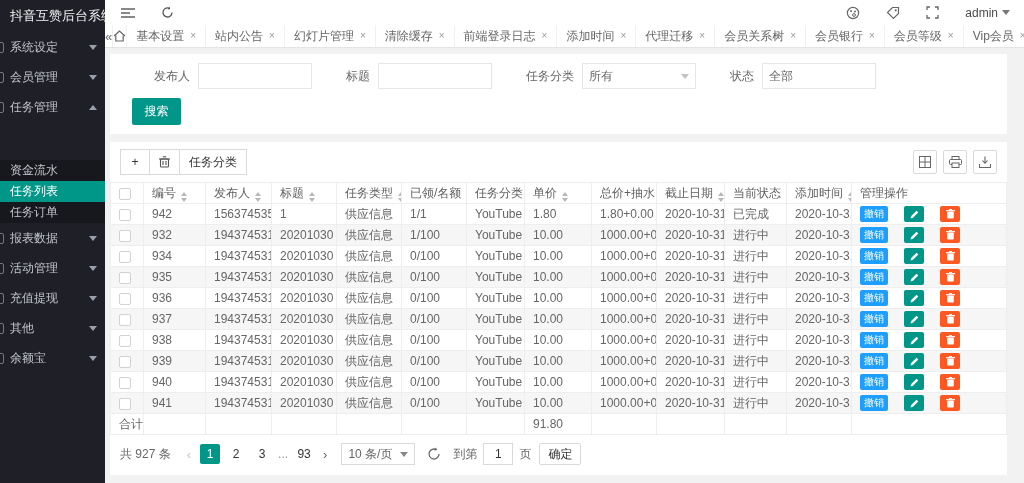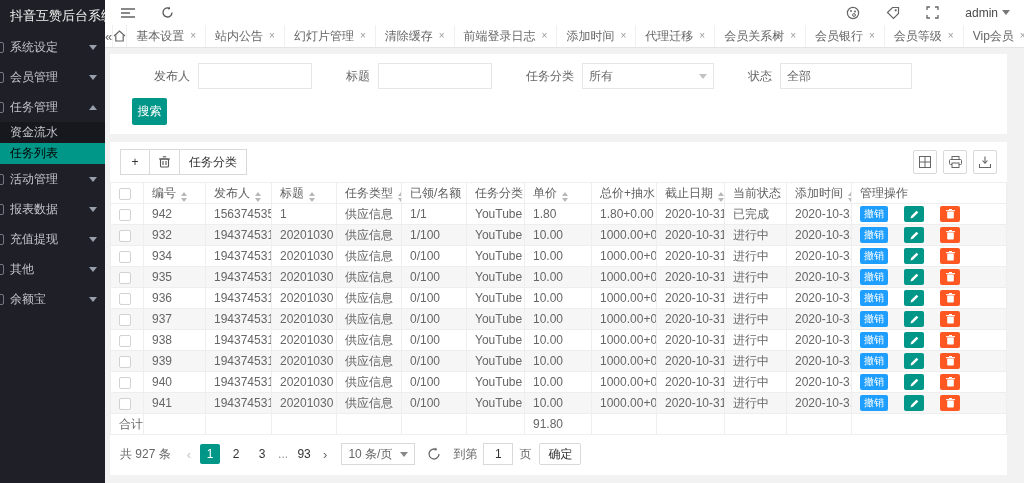--- a/index.html
+++ b/index.html
@@ -8,23 +8,23 @@
   .app { display:flex; width:1024px; height:483px; }
 
   
   .sidebar { width:105px; flex-shrink:0; background:#1f2027; color:#c2c5cc; overflow:hidden; }
   .logo { height:32px; line-height:32px; padding-left:10px; color:#f2f2f2; font-size:13px; white-space:nowrap; }
   .menu-item { height:30px; display:flex; align-items:center; padding:0 8px 0 10px; cursor:pointer; white-space:nowrap; position:relative; }
   .mi-icon { position:absolute; left:-7px; width:11px; height:11px; border:1px solid #8a8d96; border-radius:2px; opacity:.8; }
   .mi-label { flex:1; overflow:hidden; }
   .caret-down { width:0; height:0; border-left:4px solid transparent; border-right:4px solid transparent; border-top:5px solid #9aa0ab; }
   .caret-up { width:0; height:0; border-left:4px solid transparent; border-right:4px solid transparent; border-bottom:5px solid #9aa0ab; }
-  .submenu { background:#17181d; }
+  .submenu { background:#17181d;margin-top:38px; }
   .submenu-item { height:21px; line-height:21px; padding-left:10px; cursor:pointer; color:#c2c5cc; white-space:nowrap; }
-  .submenu-item.active { background:#009688; color:#000000; }
+  .submenu-item.active { background:#009688; color:#ffffff; }
 
   
   .main { flex:1; min-width:0; display:flex; flex-direction:column; }
   .topbar { height:25px; background:#fff; display:flex; align-items:center; padding:0 14px 0 16px; }
   .topbar .ticon { margin-right:26px; display:flex; align-items:center; cursor:pointer; }
   .topbar .right { margin-left:auto; display:flex; align-items:center; gap:26px; }
   .admin { display:flex; align-items:center; gap:4px; color:#4a4a4a; cursor:pointer; }
   .admin .caret-down { border-top-color:#777; }
 
   .tabbar { height:23px; background:#fff; border-bottom:1px solid #e4e4e4; display:flex; align-items:stretch; font-size:12px; color:#666; overflow:hidden; }
@@ -35,23 +35,23 @@
   .tab .x { margin-left:6px; color:#999; font-size:10px; line-height:1; }
 
   .content { flex:1; padding:6px 17px 0 5px; background:#f2f2f2; overflow:hidden; }
 
   
   .filter-card { background:#fff; padding:9px 10px 9px 10px; margin-bottom:8px; }
   .filter-row { display:flex; align-items:center; padding-left:34px; }
   .fgroup { display:flex; align-items:center; margin-right:34px; }
   .flabel { margin-right:8px; color:#666; white-space:nowrap; }
   .finput { width:114px; height:26px; border:1px solid #e6e6e6; background:#fff; padding:0 6px; font-size:12px; color:#666; font-family:inherit; }
-  .fselect { width:132px; height:26px; border:1px solid #e6e6e6; background:#fff; padding:0 6px; display:flex; align-items:center; cursor:pointer; color:#666; }
+  .fselect { width:114px; height:26px; border:1px solid #e6e6e6; background:#fff; padding:0 6px; display:flex; align-items:center; cursor:pointer; color:#666; }
   .fselect .caret-down { margin-left:auto; border-top-color:#c2c2c2; }
-  .search-btn { margin:9px 0 0 12px; width:35px; height:27px; background:#009688; color:#fff; border:none; border-radius:2px; font-size:12px; cursor:pointer; font-family:inherit; }
+  .search-btn { margin:9px 0 0 12px; width:49px; height:27px; background:#009688; color:#fff; border:none; border-radius:2px; font-size:12px; cursor:pointer; font-family:inherit; }
 
   
   .table-card { background:#fff; padding-bottom:2px; }
   .toolbar { padding:7px 10px; display:flex; align-items:center; }
   .tb-group { display:flex; }
   .tb-btn { height:26px; min-width:30px; padding:0 9px; border:1px solid #d9d9d9; background:#fff; display:flex; align-items:center; justify-content:center; margin-left:-1px; cursor:pointer; color:#333; font-size:12px; white-space:nowrap; }
   .tb-btn:first-child { margin-left:0; }
   .tb-icons { margin-left:auto; display:flex; gap:6px; }
   .tb-icon-btn { width:24px; height:24px; border:1px solid #d9d9d9; background:#fff; display:flex; align-items:center; justify-content:center; cursor:pointer; border-radius:2px; }
 
@@ -109,29 +109,30 @@
           <span class="caret-down"></span>
         </div>
         <div class="menu-item">
           <span class="mi-icon"></span>
           <span class="mi-label">任务管理</span>
           <span class="caret-up"></span>
         </div>
         <div class="submenu">
           <div class="submenu-item">资金流水</div>
           <div class="submenu-item active">任务列表</div>
+          <div class="submenu-item">任务订单</div>
+        </div>
+        <div class="menu-item">
+          <span class="mi-icon"></span>
+          <span class="mi-label">报表数据</span>
+          <span class="caret-down"></span>
         </div>
         <div class="menu-item">
           <span class="mi-icon"></span>
           <span class="mi-label">活动管理</span>
-          <span class="caret-down"></span>
-        </div>
-        <div class="menu-item">
-          <span class="mi-icon"></span>
-          <span class="mi-label">报表数据</span>
           <span class="caret-down"></span>
         </div>
         <div class="menu-item">
           <span class="mi-icon"></span>
           <span class="mi-label">充值提现</span>
           <span class="caret-down"></span>
         </div>
         <div class="menu-item">
           <span class="mi-icon"></span>
           <span class="mi-label">其他</span>

